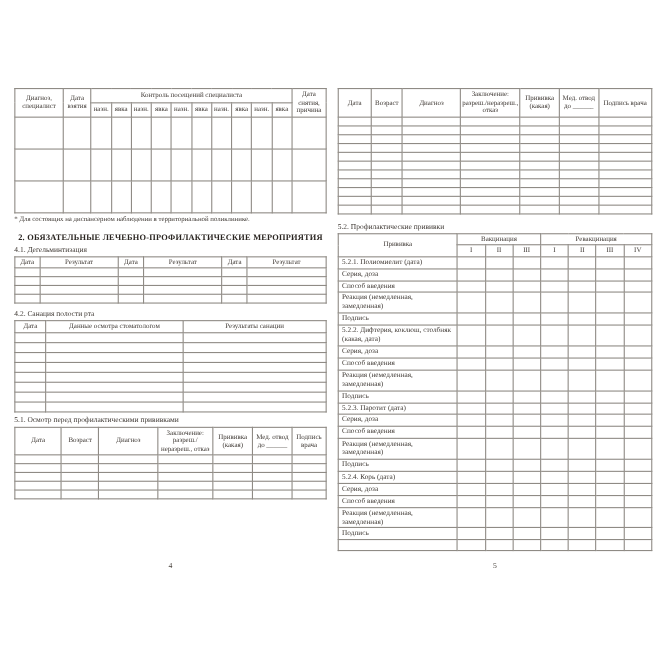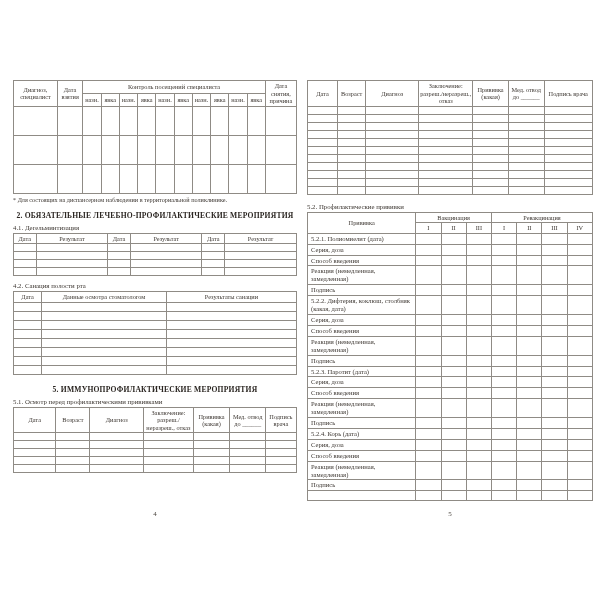--- a/index.html
+++ b/index.html
@@ -260,21 +260,20 @@
             <td></td>
           </tr>
         <tr>
             <td></td>
             <td></td>
             <td></td>
           </tr>
       </tbody>
     </table>
 
-    <div class="section-title mt10">5. ИММУНОПРОФИЛАКТИЧЕСКИЕ МЕРОПРИЯТИЯ</div>
 
     <div class="sub-label">5.1. Осмотр перед профилактическими прививками</div>
     <table class="t-exam">
       <colgroup>
         <col style="width:15%">
           <col style="width:12%">
           <col style="width:19%">
           <col style="width:17.5%">
         <col style="width:13%">
           <col style="width:12.5%">

